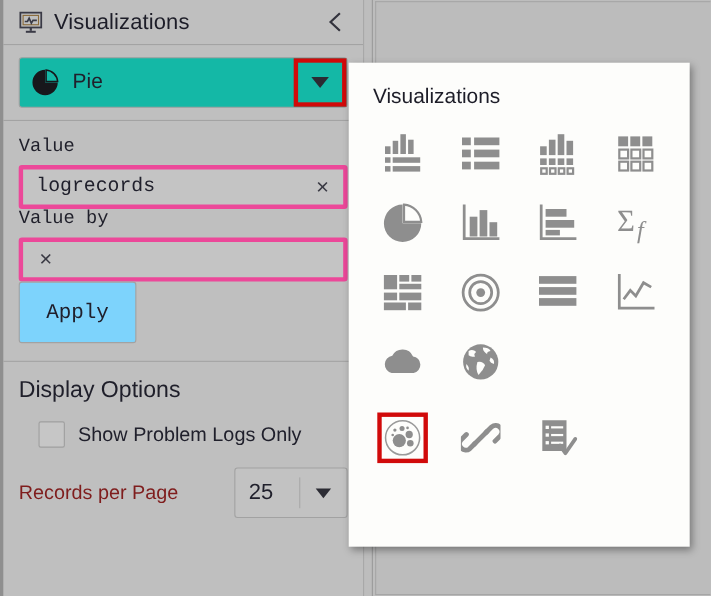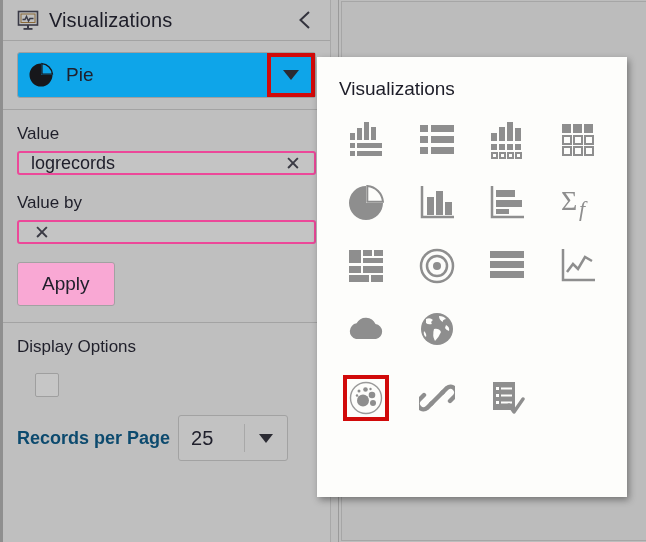--- a/index.html
+++ b/index.html
@@ -86,21 +86,21 @@
     height: 68px;
     display: flex;
     align-items: center;
     padding: 0 14px;
     box-sizing: border-box;
   }
   .type-select {
     position: relative;
     flex: 1 1 auto;
     height: 46px;
-    background: #0ea5e9;
+    background: #14b8a6;
     border: 1px solid #a0a0a0;
     border-radius: 3px;
     display: flex;
     align-items: center;
     box-sizing: border-box;
   }
   .type-select .pie-ico {
     width: 26px; height: 26px;
     margin-left: 10px; margin-right: 12px;
     flex: 0 0 auto;
@@ -132,73 +132,73 @@
     border-right: 8px solid transparent;
     border-top: 10px solid #2b2b33;
     position: relative;
     z-index: 2;
   }
 
   
   .sb-fields {
     padding: 14px 14px 16px 14px;
     box-sizing: border-box;
+    font-family: Liberation Mono, monospace;
   }
   .field-label {
     font-size: 17px;
     color: #1f1f2a;
     margin-bottom: 7px;
   }
   .field-box {
-    height: 24px;
+    height: 40px;
     background: #c4c4c4;
-    border: 2px solid #ec4899;
+    border: 4px solid #ec4899;
     border-radius: 3px;
     display: flex;
     align-items: center;
     padding: 0 10px 0 12px;
     box-sizing: border-box;
-    margin-bottom: 18px;
   }
   .field-value {
     flex: 1 1 auto;
     font-size: 18px;
     color: #20202c;
     white-space: nowrap;
     overflow: hidden;
   }
   .clear-x {
     flex: 0 0 auto;
     font-size: 19px;
     color: #3a3a44;
     line-height: 1;
     padding: 0 3px;
   }
   .apply-btn {
     display: inline-flex;
     align-items: center;
     justify-content: center;
-    height: 44px;
+    height: 56px;
     min-width: 94px;
     padding: 0 24px;
-    background: #f9a8d4;
+    background: #7dd3fc;
     border: 1px solid #a2a2a2;
     border-radius: 3px;
     font-size: 19px;
     color: #20202c;
     box-sizing: border-box;
   }
 
   
   .sb-display {
     padding: 14px 14px 10px 14px;
     box-sizing: border-box;
   }
   .disp-title {
-    font-size: 17px;
+    font-size: 21px;
     color: #1f1f2a;
     margin-bottom: 16px;
   }
   .check-row {
     display: flex;
     align-items: center;
     margin-left: 18px;
     margin-bottom: 18px;
   }
   .checkbox {
@@ -212,34 +212,34 @@
   .check-label {
     font-size: 18px;
     color: #20202c;
   }
   .rpp-row {
     display: flex;
     align-items: center;
   }
   .rpp-label {
     font-size: 18px;
-    color: #0c4a6e;
+    color: #7f1d1d;
     margin-right: 8px;
     white-space: nowrap;
-    font-weight: bold;
   }
   .rpp-select {
     width: 110px;
     height: 46px;
     background: #c2c2c2;
     border: 1px solid #a2a2a2;
     border-radius: 3px;
     display: flex;
     align-items: center;
     box-sizing: border-box;
+    margin-left: 43px;
   }
   .rpp-value {
     flex: 1 1 auto;
     font-size: 20px;
     color: #20202c;
     padding-left: 12px;
   }
   .rpp-sep {
     width: 1px;
     height: 28px;
@@ -370,20 +370,21 @@
       </div>
 
       <div class="apply-btn">Apply</div>
     </div>
     <div class="divider"></div>
 
     <div class="sb-section sb-display">
       <div class="disp-title">Display Options</div>
       <div class="check-row">
         <span class="checkbox"></span>
+        <span class="check-label">Show Problem Logs Only</span>
       </div>
       <div class="rpp-row">
         <span class="rpp-label">Records per Page</span>
         <span class="rpp-select">
           <span class="rpp-value">25</span>
           <span class="rpp-sep"></span>
           <span class="rpp-arrow">
             <span class="tri-sm"></span>
           </span>
         </span>

